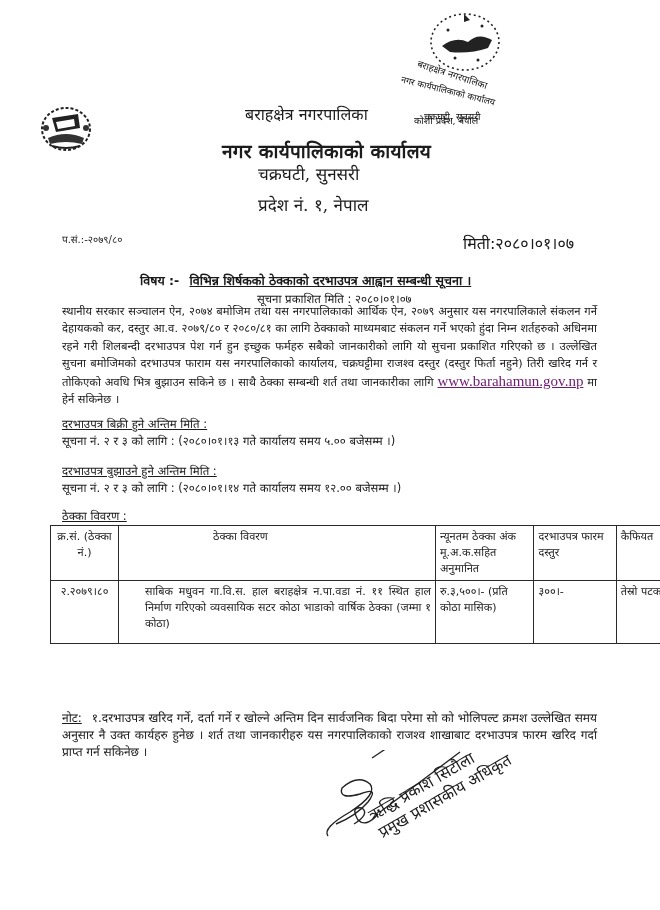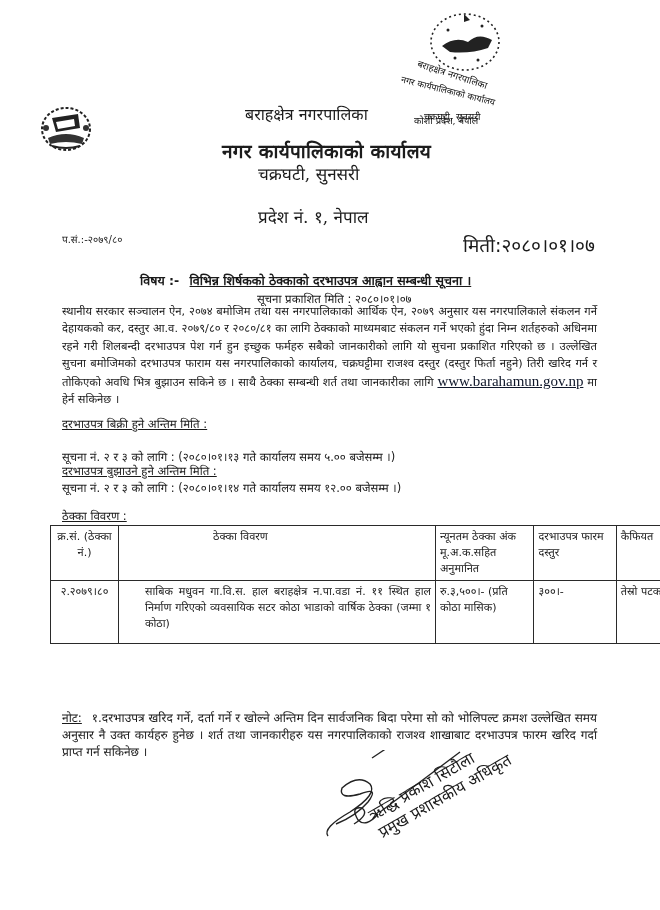--- a/index.html
+++ b/index.html
@@ -5,31 +5,31 @@
   html, body { margin:0; padding:0; }
   body {
     width:660px; height:910px; background:#ffffff; position:relative; overflow:hidden;
     font-family:"DejaVu Sans", sans-serif; color:#1a1a1a;
   }
   .abs { position:absolute; white-space:nowrap; }
   .hdr { font-family:"DejaVu Serif", serif; color:#1c1c1c; }
   .t-org { left:245px; top:103px; font-size:16px; }
   .t-office { left:222px; top:138px; font-size:19px; font-weight:bold; letter-spacing:0.3px; }
   .t-place { left:258px; top:162px; font-size:17px; }
-  .t-prov { left:258px; top:193px; font-size:17px;margin-top:12px; }
+  .t-prov { left:258px; top:193px; font-size:17px; }
   .ref { left:62px; top:232px; font-size:10px; }
-  .date { left:463px; top:232px; font-size:19px; }
+  .date { left:463px; top:232px; font-size:16px; }
   .subj { left:140px; top:272px; font-size:12.5px; font-weight:bold; }
   .subj .u { text-decoration:underline; font-weight:bold; margin-left:6px; }
   .pubdate { left:257px; top:291px; font-size:11.5px; }
   .para {
     position:absolute; left:62px; top:303px; width:535px; font-size:11.3px; line-height:17.4px;
     text-align:justify;
   }
-  .para .link { font-family:"Liberation Serif", serif; font-size:15px; text-decoration:underline; color:#0f172a; }
+  .para .link { font-family:"Liberation Serif", serif; font-size:15px; text-decoration:underline; color:#701a75; }
   .sec-h { font-size:11.5px; text-decoration:underline; }
   .sec-l { font-size:11.5px; }
   table.tk {
     position:absolute; left:50px; top:525px; border-collapse:collapse; font-size:11px; width:645px;
   }
   table.tk td { border:1.4px solid #2a2a2a; vertical-align:top; padding:3px 4px; line-height:16px; }
   table.tk td.c1 { width:58px; text-align:center; }
   table.tk td.c2 { width:213px; text-align:justify;padding-left:26px; }
   table.tk td.c3 { width:88px; }
   table.tk td.c4 { width:72px; }
@@ -83,21 +83,21 @@
 </div>
 <div class="abs pubdate">सूचना प्रकाशित मिति : २०८०।०१।०७</div>
 
 <div class="para">
   <span>स्थानीय सरकार सञ्चालन ऐन, २०७४ बमोजिम तथा यस नगरपालिकाको आर्थिक ऐन, २०७९ अनुसार यस नगरपालिकाले संकलन गर्ने देहायकको कर, दस्तुर आ.व. २०७९/८० र २०८०/८१ का लागि ठेक्काको माध्यमबाट संकलन गर्ने भएको हुंदा निम्न शर्तहरुको अधिनमा रहने गरी शिलबन्दी दरभाउपत्र पेश गर्न हुन इच्छुक फर्महरु सबैको जानकारीको लागि यो सुचना प्रकाशित गरिएको छ । उल्लेखित सुचना बमोजिमको दरभाउपत्र फाराम यस नगरपालिकाको कार्यालय, चक्रघट्टीमा राजश्व दस्तुर (दस्तुर फिर्ता नहुने) तिरी खरिद गर्न र तोकिएको अवधि भित्र बुझाउन सकिने छ । साथै ठेक्का सम्बन्धी शर्त तथा जानकारीका लागि</span>
   <a class="link">www.barahamun.gov.np</a>
   <span>मा हेर्न सकिनेछ ।</span>
 </div>
 
 <div class="abs sec-h" style="left:62px; top:416px;">दरभाउपत्र बिक्री हुने अन्तिम मिति :</div>
-<div class="abs sec-l" style="left:62px; top:449px;">सूचना नं. २ र ३ को लागि : (२०८०।०१।१३ गते कार्यालय समय ५.०० बजेसम्म ।)</div>
+<div class="abs sec-l" style="left:62px; top:433px;">सूचना नं. २ र ३ को लागि : (२०८०।०१।१३ गते कार्यालय समय ५.०० बजेसम्म ।)</div>
 <div class="abs sec-h" style="left:62px; top:463px;">दरभाउपत्र बुझाउने हुने अन्तिम मिति :</div>
 <div class="abs sec-l" style="left:62px; top:480px;">सूचना नं. २ र ३ को लागि : (२०८०।०१।१४ गते कार्यालय समय १२.०० बजेसम्म ।)</div>
 
 <div class="abs sec-h" style="left:62px; top:508px;">ठेक्का विवरण :</div>
 <table class="tk">
   <tbody>
       <tr>
     <td class="c1" style="height:38px;">क्र.सं. (ठेक्का नं.)</td>
     <td class="c2" style="text-align:left; padding-left:94px;">ठेक्का विवरण</td>
     <td class="c3">न्यूनतम ठेक्का अंक मू.अ.क.सहित अनुमानित</td>

